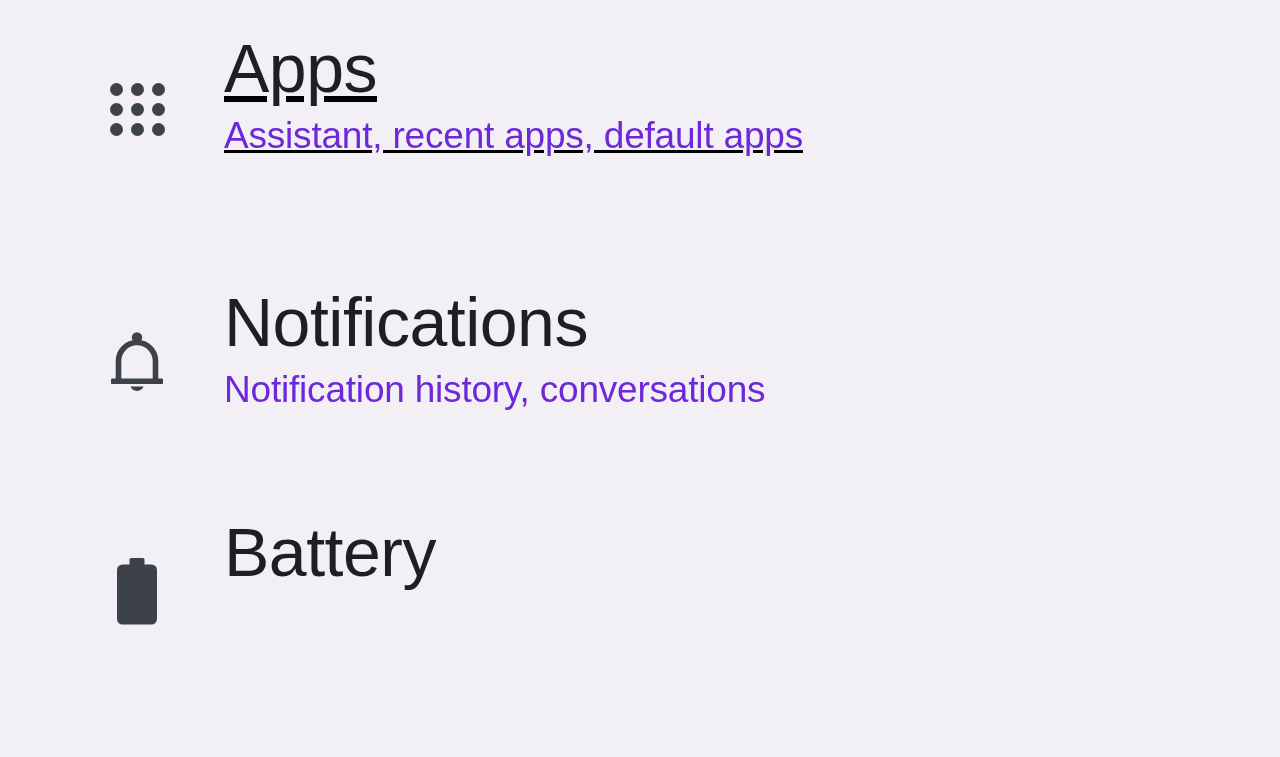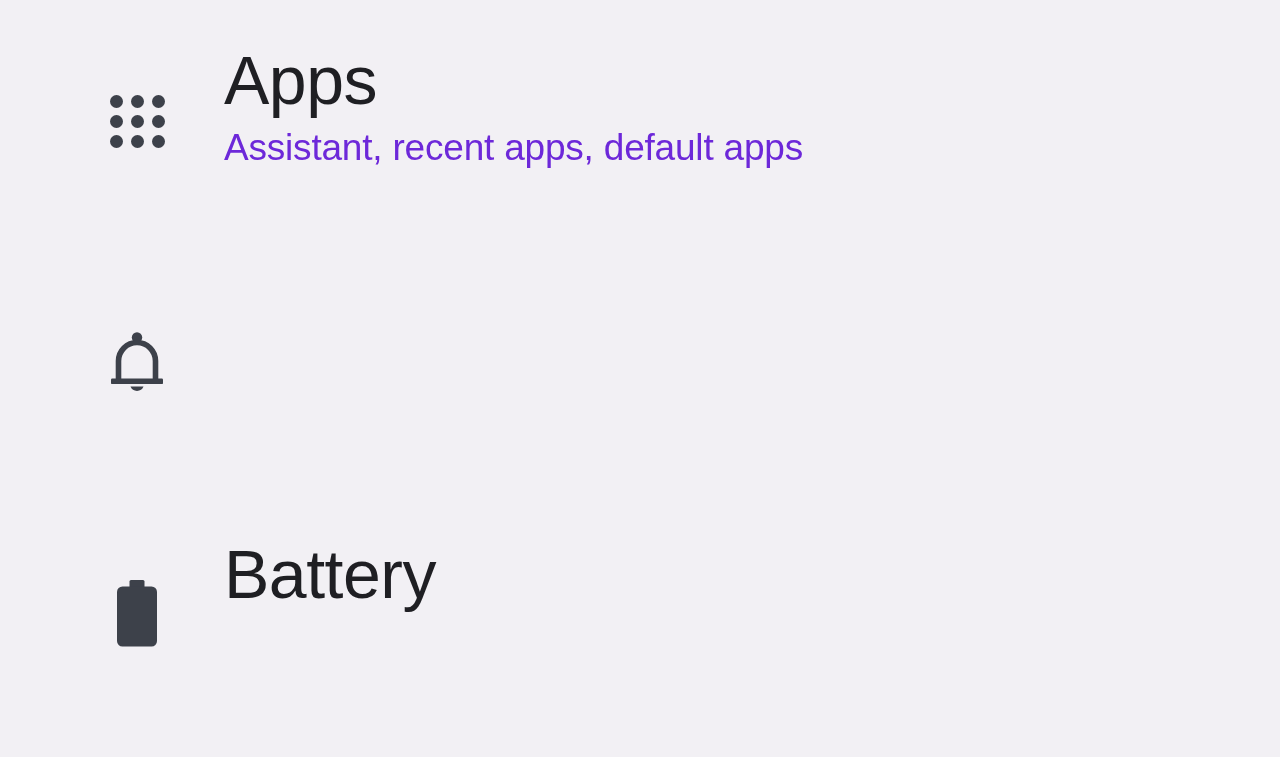--- a/index.html
+++ b/index.html
@@ -32,23 +32,23 @@
 
   .settings-row {
     position: absolute;
     left: 0;
     width: 1280px;
     height: 200px;
     display: flex;
     align-items: flex-start;
   }
 
-  .row-apps          { top: 40px; }
+  .row-apps          { top: 28px; text-decoration: underline; }
   .row-notifications { top: 282px; }
-  .row-battery       { top: 534px; }
+  .row-battery       { top: 512px; }
 
   .row-icon {
     position: relative;
     width: 100px;
     flex: 0 0 100px;
     margin-left: 96px;
     height: 160px;
   }
 
   .row-text {
@@ -150,20 +150,24 @@
             <circle cx="31" cy="9.5" r="5.2" fill="#3d414a"></circle>
 
             <path d="M12.5 52 L12.5 33 A18.5 18.5 0 0 1 49.5 33 L49.5 52" fill="none" stroke="#3d414a" stroke-width="5.6" stroke-linecap="butt"></path>
 
             <rect x="5" y="50.5" width="52" height="5.6" rx="1.2" fill="#3d414a"></rect>
 
             <path d="M24.5 58.5 A7 7 0 0 0 37.5 58.5 Z" fill="#3d414a"></path>
           </svg>
         </div>
       </div>
+      <div class="row-text">
+        <div class="row-title">Notifications</div>
+        <div class="row-subtitle">Notification history, conversations</div>
+      </div>
     </div>
 
     <div class="settings-row row-battery">
       <div class="row-icon">
         <div class="battery-icon">
           <svg width="62" height="76" viewBox="0 0 62 76" xmlns="http://www.w3.org/2000/svg">
 
             <rect x="23.5" y="2" width="15" height="8" rx="1.5" fill="#3d414a"></rect>
 
             <rect x="11" y="8.5" width="40" height="60" rx="5.5" fill="#3d414a"></rect>

